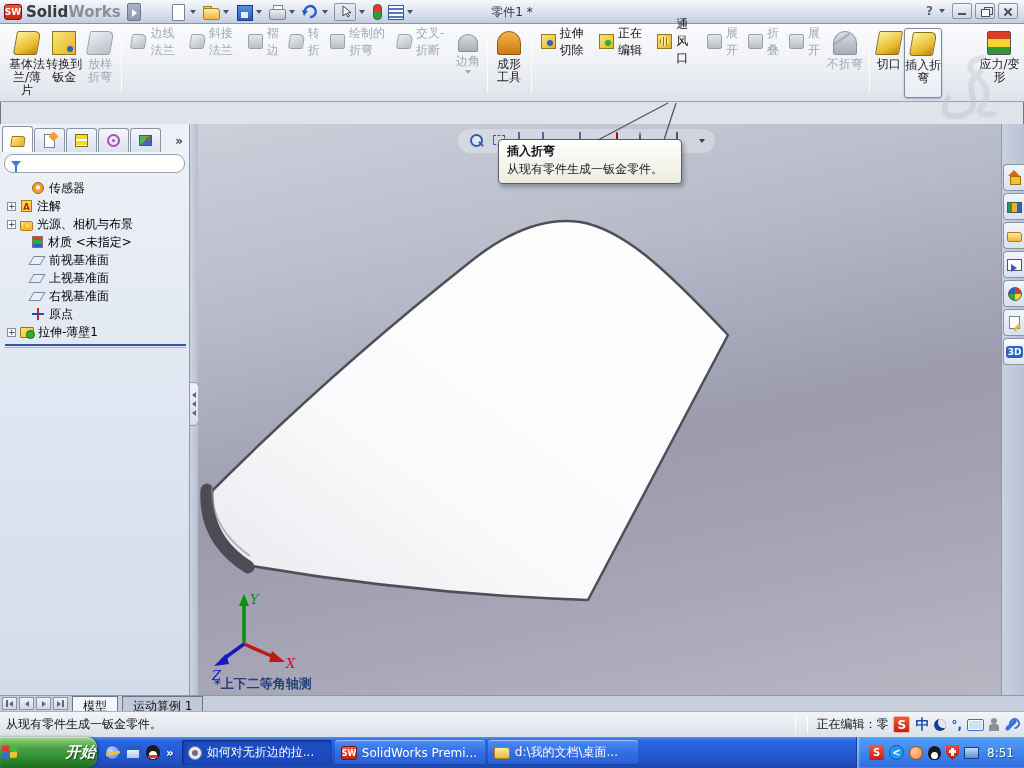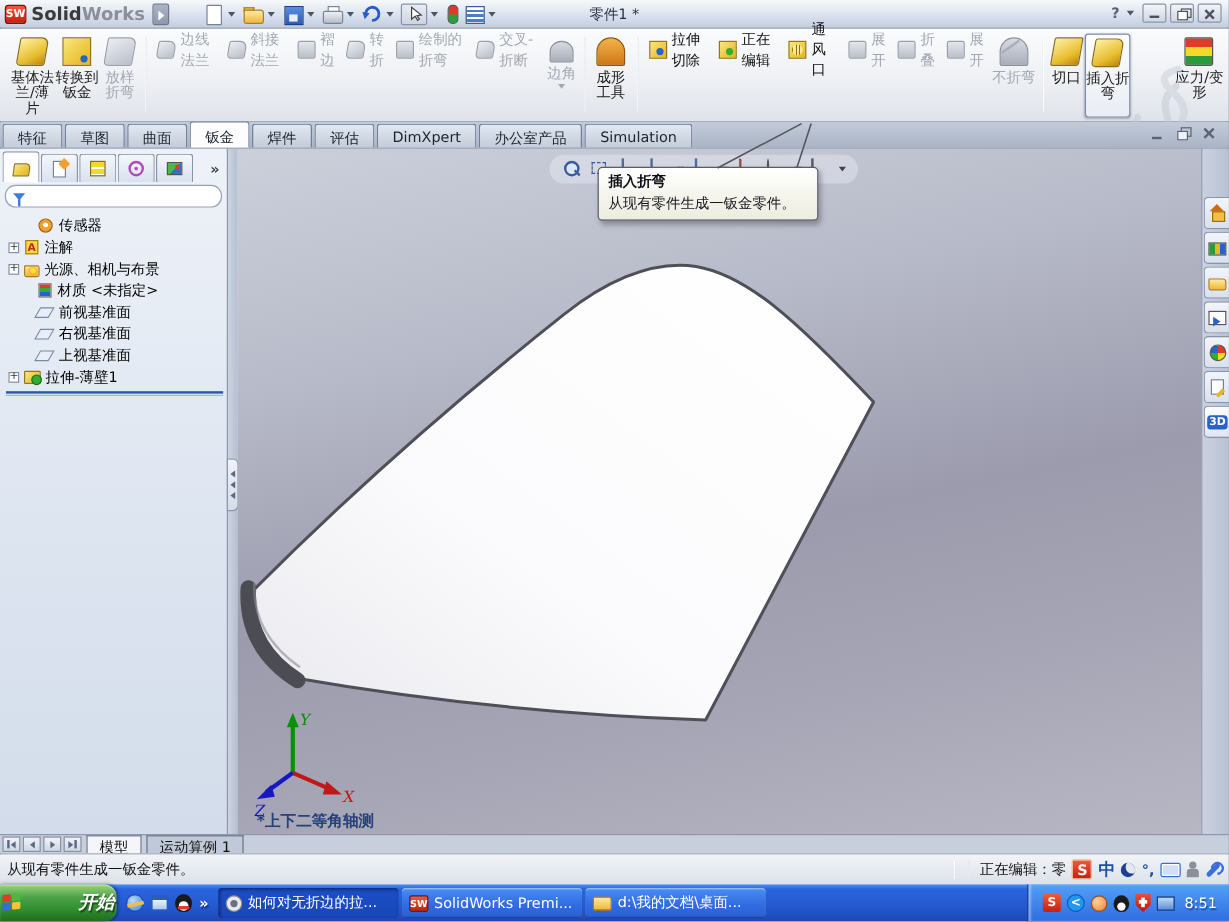--- a/index.html
+++ b/index.html
@@ -421,36 +421,20 @@
     <div class="rbtn-lg" style="width:54px">
       <span class="ric stack3"></span>
       <span>应力/变形</span>
     </div>
     <svg class="ds-mark" viewBox="0 0 90 72">
       <path d="M28,48 Q18,68 38,66 Q58,64 52,44 Q48,30 60,22" fill="none" stroke="#c3c8d2" stroke-width="6" stroke-linecap="round"></path>
       <path d="M62,8 Q42,12 56,26 Q74,40 62,56 Q54,66 74,64" fill="none" stroke="#c9ced8" stroke-width="6" stroke-linecap="round"></path>
     </svg>
   </div>
 
-  <div class="tabrow">
-    <span class="ctab">特征</span>
-    <span class="ctab">草图</span>
-    <span class="ctab">曲面</span>
-    <span class="ctab active">钣金</span>
-    <span class="ctab">焊件</span>
-    <span class="ctab">评估</span>
-    <span class="ctab">DimXpert</span>
-    <span class="ctab">办公室产品</span>
-    <span class="ctab">Simulation</span>
-    <span class="doc-ctrls">
-      <span class="doc-btn db-min"></span>
-      <span class="doc-btn db-rest"></span>
-      <span class="doc-btn db-x"></span>
-    </span>
-  </div>
 
   <div class="main">
 
     <div class="fm-panel">
       <div class="fm-tabs">
         <span class="fm-tab active">
             <span class="fmi fmi-part"></span>
           </span>
         <span class="fm-tab">
             <span class="fmi fmi-doc"></span>
@@ -496,28 +480,33 @@
           <span class="ti">
               <span class="ti-plane" style="display:block"></span>
             </span>
           <span>前视基准面</span>
         </div>
         <div class="trow indent1">
           <span class="spacer9"></span>
           <span class="ti">
               <span class="ti-plane" style="display:block"></span>
             </span>
-          <span>右视基准面</span>
+          <span>上视基准面</span>
         </div>
         <div class="trow indent1">
           <span class="spacer9"></span>
           <span class="ti">
               <span class="ti-plane" style="display:block"></span>
             </span>
-          <span>上视基准面</span>
+          <span>右视基准面</span>
+        </div>
+        <div class="trow indent1">
+          <span class="spacer9"></span>
+          <span class="ti ti-origin"></span>
+          <span>原点</span>
         </div>
         <div class="trow" style="padding-left:3px">
           <span class="exp">+</span>
           <span class="ti ti-extr"></span>
           <span>拉伸-薄壁1</span>
         </div>
         <div class="rollback"></div>
       </div>
     </div>
 

